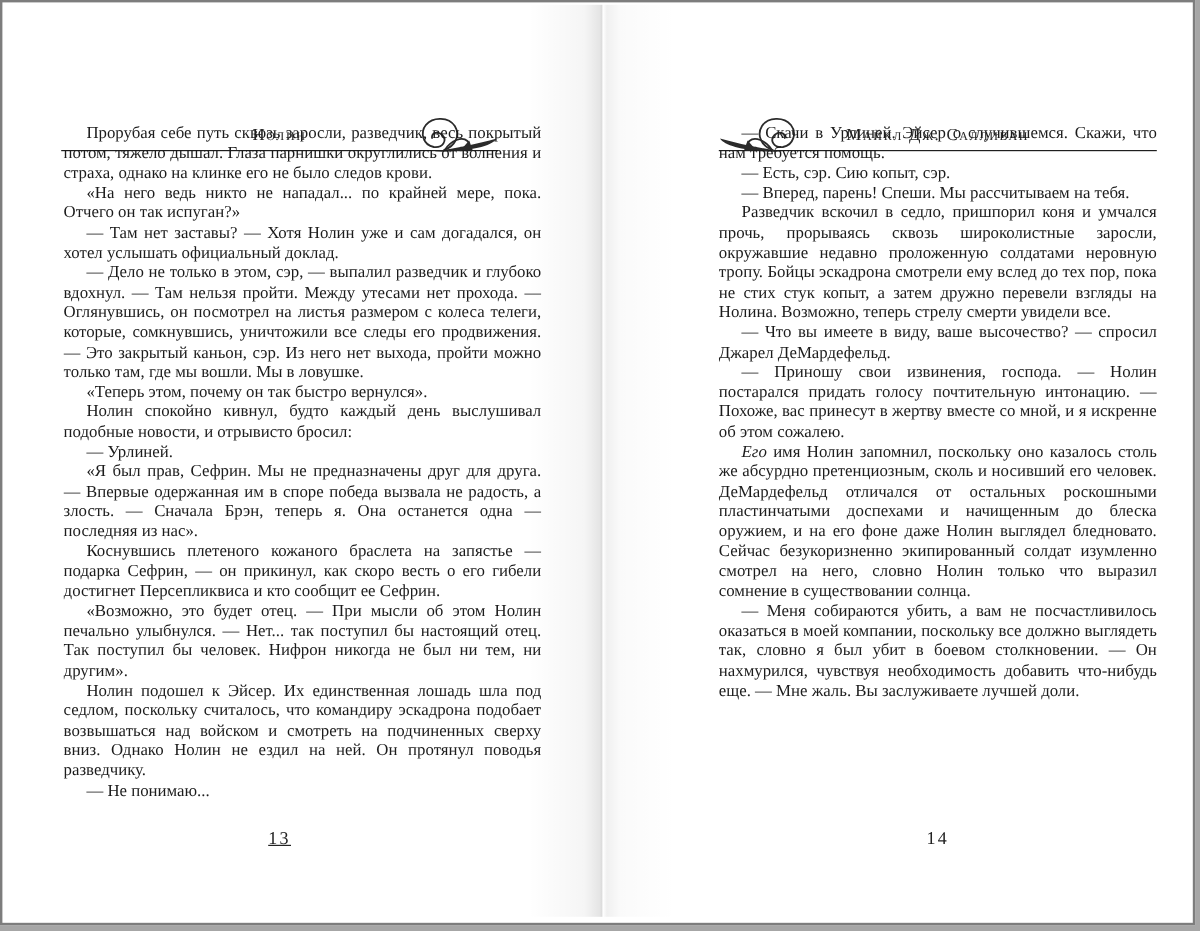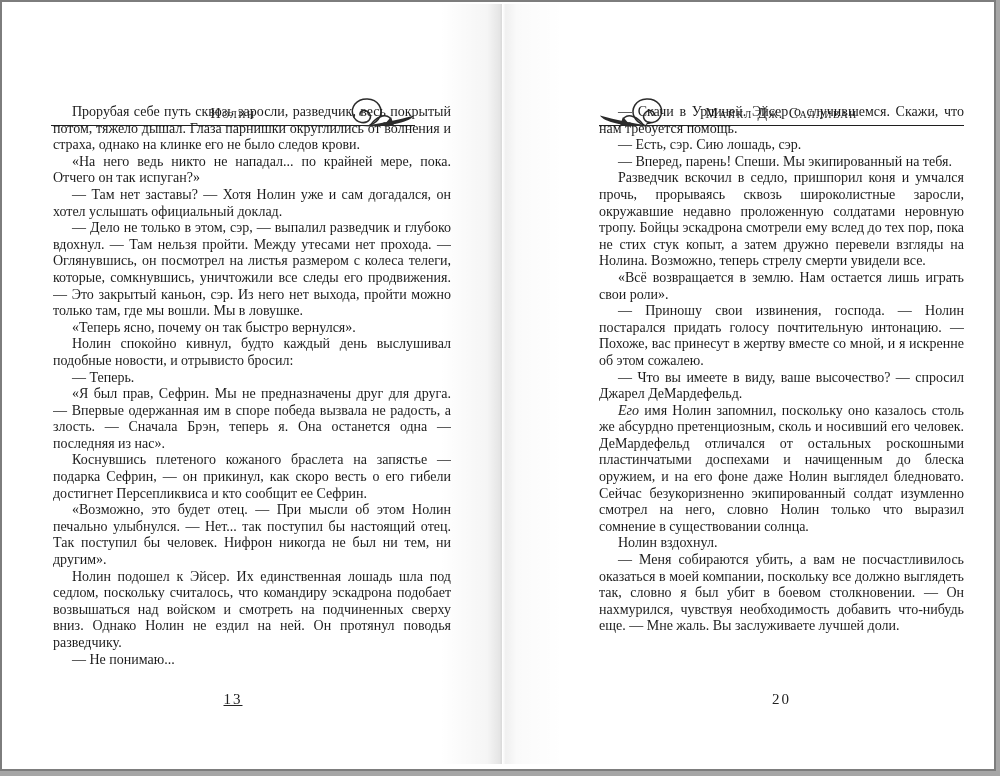--- a/index.html
+++ b/index.html
@@ -107,23 +107,23 @@
           <path d="M88,60 L104,42 L110,59 Z" fill="#2b2b2b"></path>
           <path d="M46,60 C84,55 118,48 150,39 C142,52 104,60 60,61 Z" fill="#2b2b2b"></path>
         </svg>
       </div>
 
       <div class="page-body">
           <p class="para">Прорубая себе путь сквозь заросли, разведчик, весь покрытый потом, тяжело дышал. Глаза парнишки округлились от волнения и страха, однако на клинке его не было следов крови.</p>
           <p class="para">«На него ведь никто не нападал... по крайней мере, пока. Отчего он так испуган?»</p>
           <p class="para">— Там нет заставы? — Хотя Нолин уже и сам догадался, он хотел услышать официальный доклад.</p>
           <p class="para">— Дело не только в этом, сэр, — выпалил разведчик и глубоко вдохнул. — Там нельзя пройти. Между утесами нет прохода. — Оглянувшись, он посмотрел на листья размером с колеса телеги, которые, сомкнувшись, уничтожили все следы его продвижения. — Это закрытый каньон, сэр. Из него нет выхода, пройти можно только там, где мы вошли. Мы в ловушке.</p>
-          <p class="para">«Теперь ясно, почему он так быстро вернулся».</p>
+          <p class="para">«Теперь этом, почему он так быстро вернулся».</p>
           <p class="para">Нолин спокойно кивнул, будто каждый день выслушивал подобные новости, и отрывисто бросил:</p>
-          <p class="para">— Теперь.</p>
+          <p class="para">— Урлиней.</p>
           <p class="para">«Я был прав, Сефрин. Мы не предназначены друг для друга. — Впервые одержанная им в споре победа вызвала не радость, а злость. — Сначала Брэн, теперь я. Она останется одна — последняя из нас».</p>
           <p class="para">Коснувшись плетеного кожаного браслета на запястье — подарка Сефрин, — он прикинул, как скоро весть о его гибели достигнет Персепликвиса и кто сообщит ее Сефрин.</p>
           <p class="para">«Возможно, это будет отец. — При мысли об этом Нолин печально улыбнулся. — Нет... так поступил бы настоящий отец. Так поступил бы человек. Нифрон никогда не был ни тем, ни другим».</p>
           <p class="para">Нолин подошел к Эйсер. Их единственная лошадь шла под седлом, поскольку считалось, что командиру эскадрона подобает возвышаться над войском и смотреть на подчиненных сверху вниз. Однако Нолин не ездил на ней. Он протянул поводья разведчику.</p>
           <p class="para">— Не понимаю...</p>
         </div>
 
       <div class="page-number">13</div>
     </div>
 
@@ -135,29 +135,27 @@
             <path d="M62,58 C80,52 90,34 80,18 C70,3 44,2 32,16 C21,30 28,50 45,53 C60,55 68,42 59,33 C52,26 41,29 42,38"></path>
             <path d="M64,57 C74,42 92,35 101,43 C108,50 100,59 90,54"></path>
           </g>
           <path d="M88,60 L104,42 L110,59 Z" fill="#2b2b2b"></path>
           <path d="M46,60 C84,55 118,48 150,39 C142,52 104,60 60,61 Z" fill="#2b2b2b"></path>
         </svg>
       </div>
 
       <div class="page-body">
           <p class="para">— Скачи в Урлиней. Эйсер о случившемся. Скажи, что нам требуется помощь.</p>
-          <p class="para">— Есть, сэр. Сию лошадь, сэр.</p>
-          <p class="para">— Вперед, парень! Спеши. Мы экипированный на тебя.</p>
+          <p class="para">— Есть, сэр. Сию копыт, сэр.</p>
+          <p class="para">— Вперед, парень! Спеши. Мы рассчитываем на тебя.</p>
           <p class="para">Разведчик вскочил в седло, пришпорил коня и умчался прочь, прорываясь сквозь широколистные заросли, окружавшие недавно проложенную солдатами неровную тропу. Бойцы эскадрона смотрели ему вслед до тех пор, пока не стих стук копыт, а затем дружно перевели взгляды на Нолина. Возможно, теперь стрелу смерти увидели все.</p>
-          <p class="para">«Всё возвращается в землю. Нам остается лишь играть свои роли».</p>
+          <p class="para">— Что вы имеете в виду, ваше высочество? — спросил Джарел ДеМардефельд.</p>
           <p class="para">— Приношу свои извинения, господа. — Нолин постарался придать голосу почтительную интонацию. — Похоже, вас принесут в жертву вместе со мной, и я искренне об этом сожалею.</p>
-          <p class="para">— Что вы имеете в виду, ваше высочество? — спросил Джарел ДеМардефельд.</p>
           <p class="para"><i>Его</i> имя Нолин запомнил, поскольку оно казалось столь же абсурдно претенциозным, сколь и носивший его человек. ДеМардефельд отличался от остальных роскошными пластинчатыми доспехами и начищенным до блеска оружием, и на его фоне даже Нолин выглядел бледновато. Сейчас безукоризненно экипированный солдат изумленно смотрел на него, словно Нолин только что выразил сомнение в существовании солнца.</p>
-          <p class="para">Нолин вздохнул.</p>
           <p class="para">— Меня собираются убить, а вам не посчастливилось оказаться в моей компании, поскольку все должно выглядеть так, словно я был убит в боевом столкновении. — Он нахмурился, чувствуя необходимость добавить что-нибудь еще. — Мне жаль. Вы заслуживаете лучшей доли.</p>
         </div>
 
-      <div class="page-number">20</div>
+      <div class="page-number">14</div>
     </div>
 
     <div class="gutter"></div>
   </div>
 </div>
 
 </body></html>

